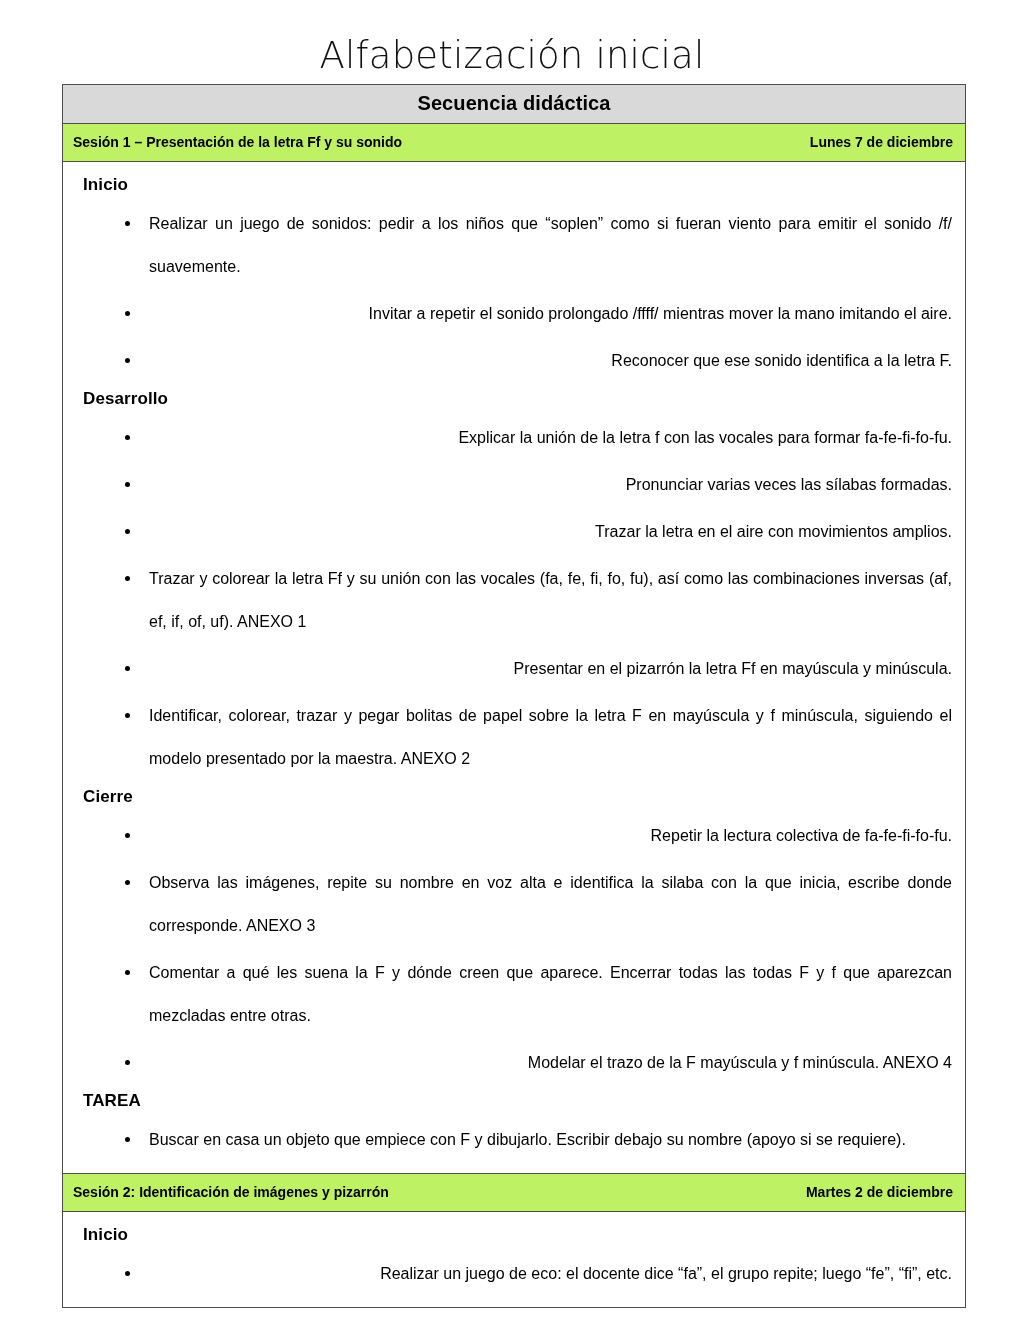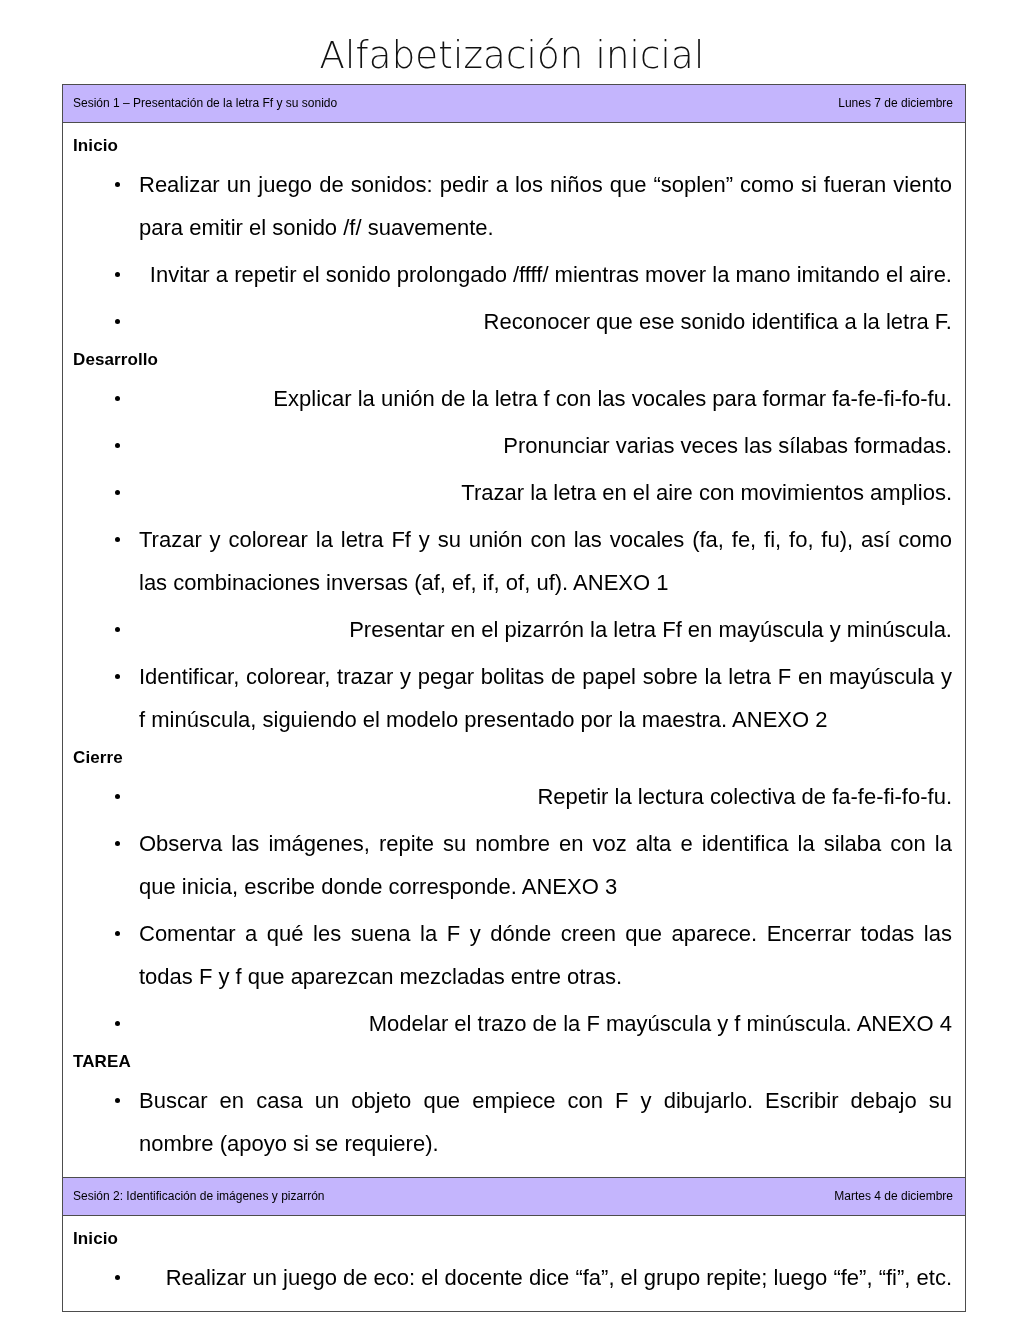--- a/index.html
+++ b/index.html
@@ -59,40 +59,40 @@
     background: #d9d9d9;
     text-align: center;
     font-weight: bold;
     font-size: 20px;
     line-height: 24px;
     padding: 6px 8px 8px 8px;
     letter-spacing: 0.1px;
   }
 
   .row-session td {
-    background: #c4b5fd;
+    background: #bef264;
     padding: 6px 12px 7px 10px;
-    font-weight: normal;
-    font-size: 12px;
+    font-weight: bold;
+    font-size: 14px;
     line-height: 24px;
   }
 
   .session-head {
     display: flex;
     justify-content: space-between;
     align-items: baseline;
     width: 100%;
     gap: 16px;
   }
   .session-head .s-name { text-align: left; }
   .session-head .s-date { text-align: right; white-space: nowrap; }
 
   .row-body td {
     background: #ffffff;
-    padding: 8px 11px 10px 10px;
+    padding: 8px 11px 10px 20px;
   }
 
   
   .block { margin: 0; }
 
   .block-label {
     font-weight: bold;
     font-size: 17px;
     line-height: 30px;
     margin: 0 0 2px 0;
@@ -104,21 +104,21 @@
     list-style: none;
     margin: 0 0 2px 0;
     padding: 0;
   }
 
   ul.bullets > li {
     position: relative;
     padding-left: 66px;
     padding-right: 2px;
     margin: 0 0 4px 0;
-    font-size: 22px;
+    font-size: 16px;
     line-height: 43px;
     text-align: justify;
     text-justify: inter-word;
   }
   ul.bullets > li:last-child { margin-bottom: 0; }
 
   ul.bullets > li.nojustify { text-align: right; }
 
   ul.bullets > li::before {
     content: "";
@@ -137,20 +137,25 @@
 <div class="page">
 
   <h1 class="doc-title">Alfabetización inicial</h1>
 
   <table class="seq-table">
     <colgroup>
         <col style="width:903px">
       </colgroup>
     <tbody>
 
+      <tr class="row-title">
+        <td>
+          <span>Secuencia didáctica</span>
+        </td>
+      </tr>
 
       <tr class="row-session">
         <td>
           <div class="session-head">
             <span class="s-name">Sesión 1 – Presentación de la letra Ff y su sonido</span>
             <span class="s-date">Lunes 7 de diciembre</span>
           </div>
         </td>
       </tr>
 
@@ -195,21 +200,21 @@
             </ul>
           </div>
 
         </td>
       </tr>
 
       <tr class="row-session">
         <td>
           <div class="session-head">
             <span class="s-name">Sesión 2: Identificación de imágenes y pizarrón</span>
-            <span class="s-date">Martes 4 de diciembre</span>
+            <span class="s-date">Martes 2 de diciembre</span>
           </div>
         </td>
       </tr>
 
       <tr class="row-body">
         <td>
           <div class="block">
             <div class="block-label">Inicio</div>
             <ul class="bullets">
               <li class="nojustify">Realizar un juego de eco: el docente dice “fa”, el grupo repite; luego “fe”, “fi”, etc.</li>

